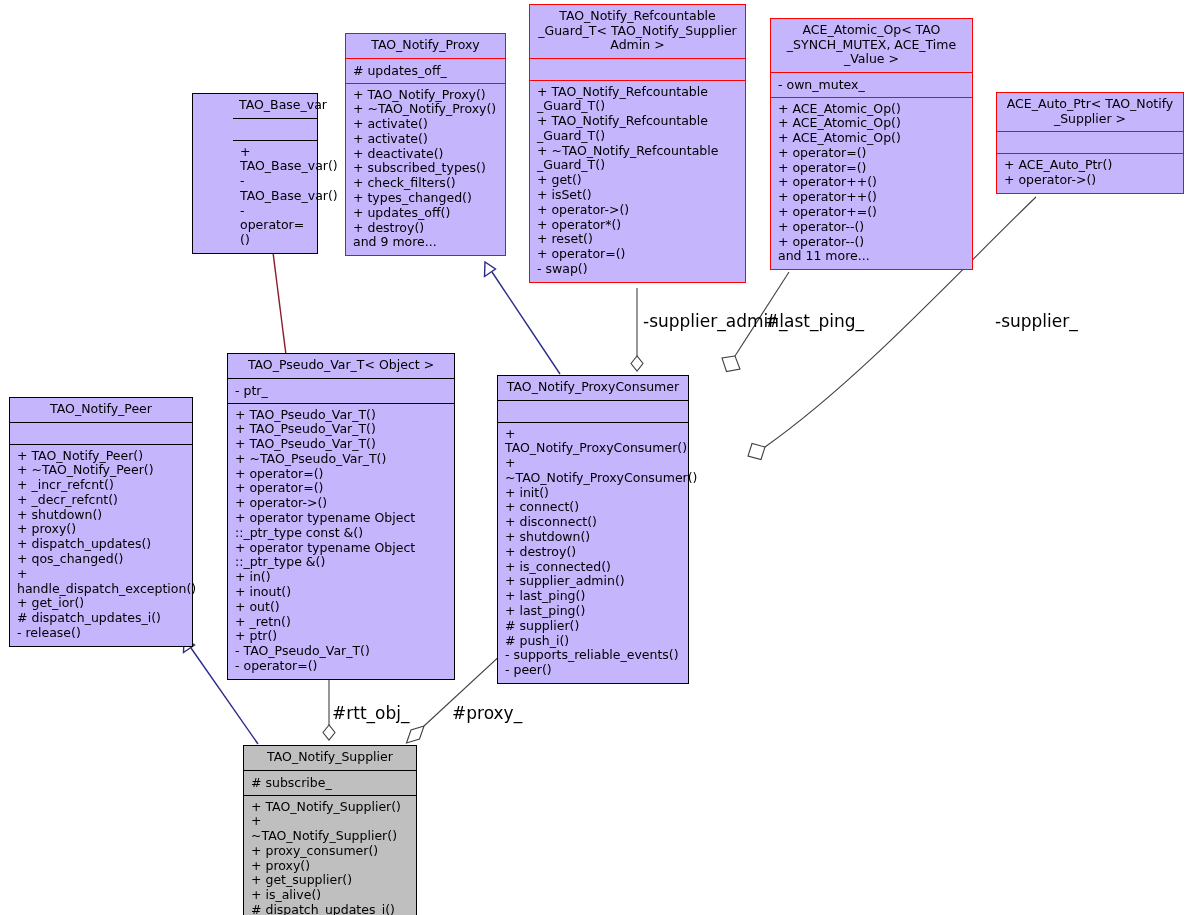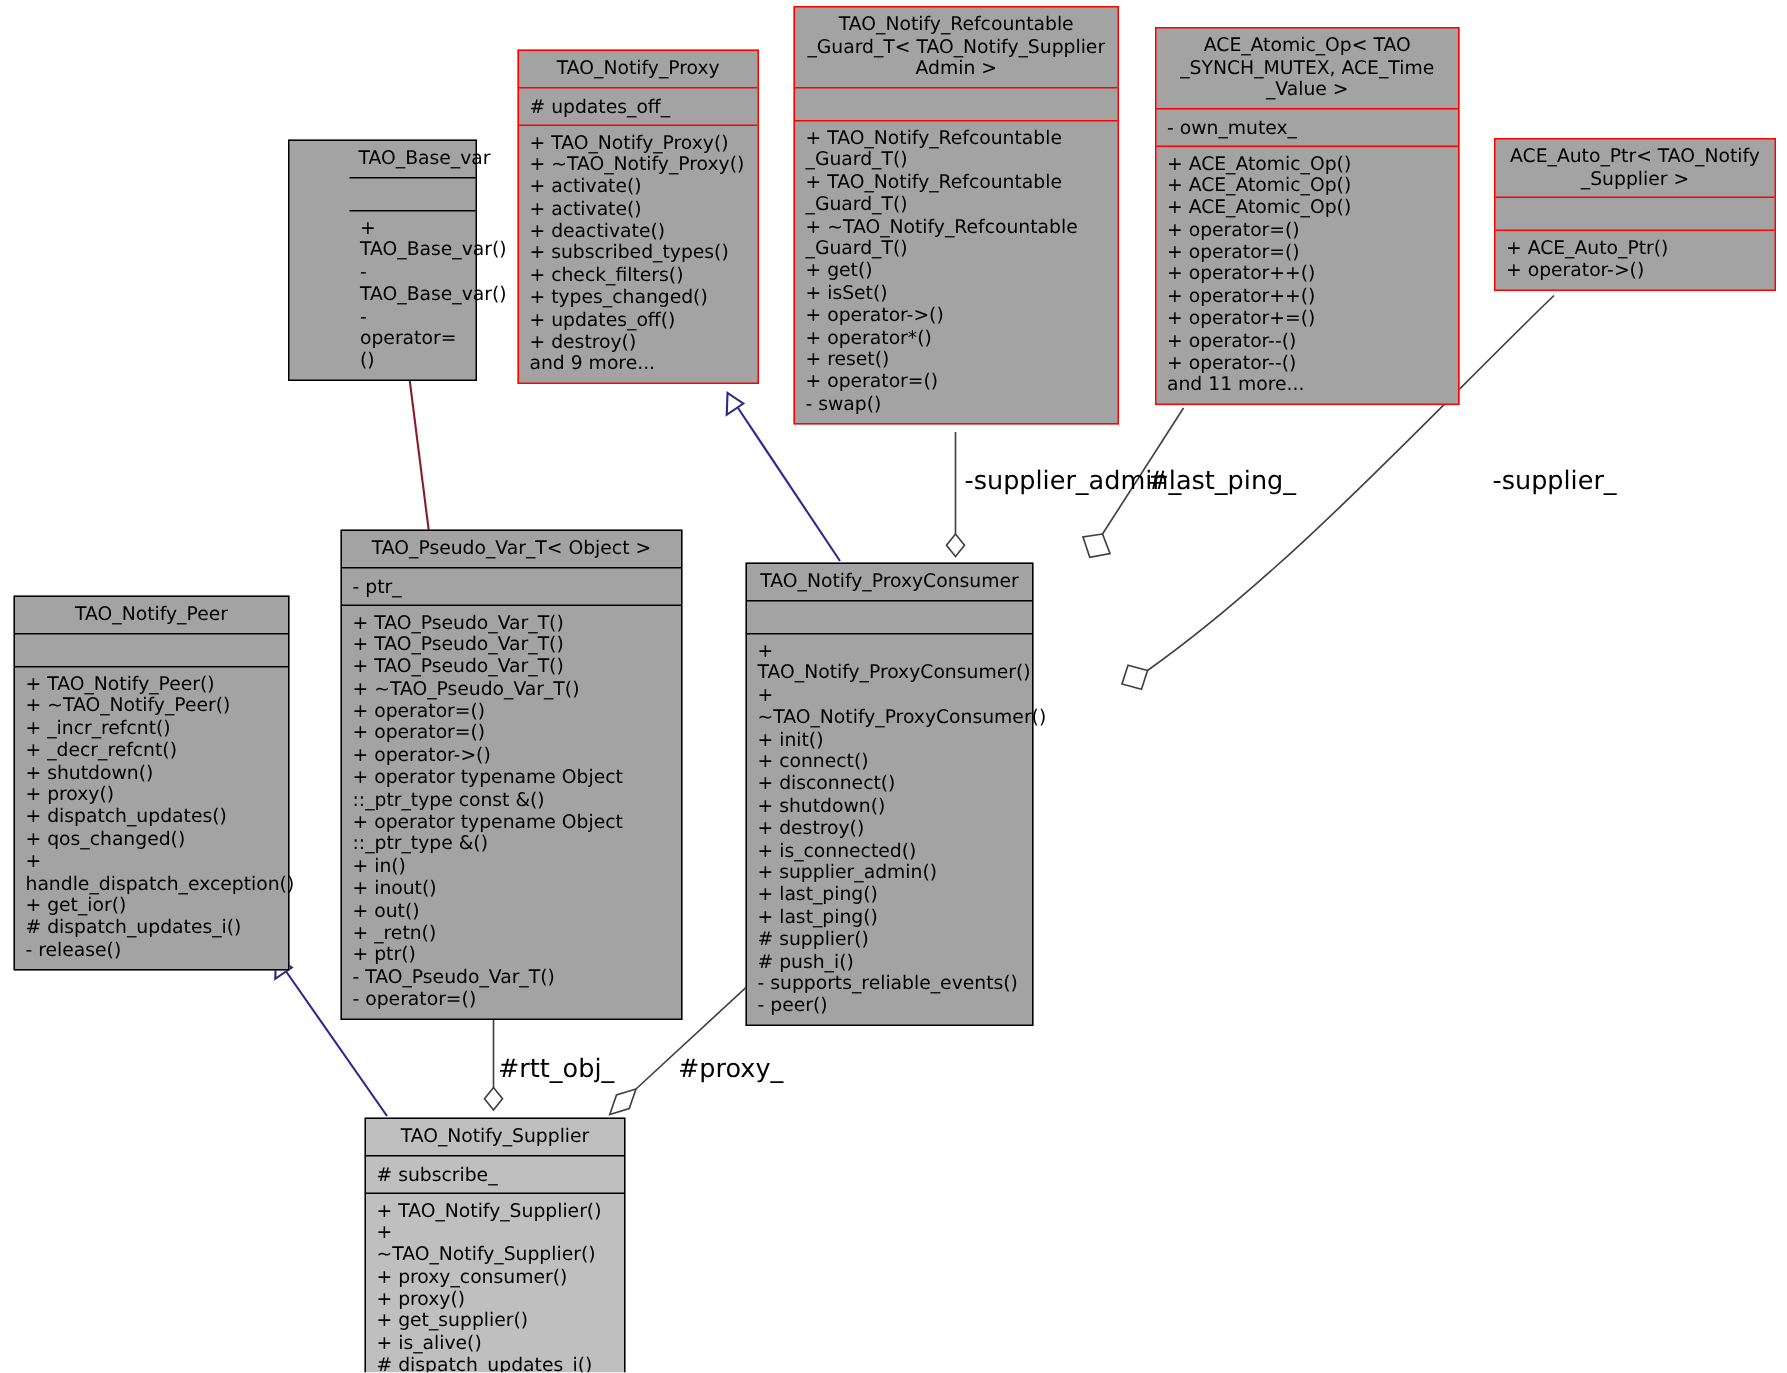--- a/index.html
+++ b/index.html
@@ -19,21 +19,21 @@
     position: absolute;
     left: 0;
     top: 0;
     width: 1191px;
     height: 915px;
     pointer-events: none;
   }
   .node {
     position: absolute;
     box-sizing: border-box;
-    background: #a3a3a3;
+    background: #c4b5fd;
     border: 1px solid #000000;
     z-index: 5;
   }
   .node.red {
     border: 1px solid #ff0000;
   }
   .node.filled {
     background: #bfbfbf;
   }
   .nd-title {

